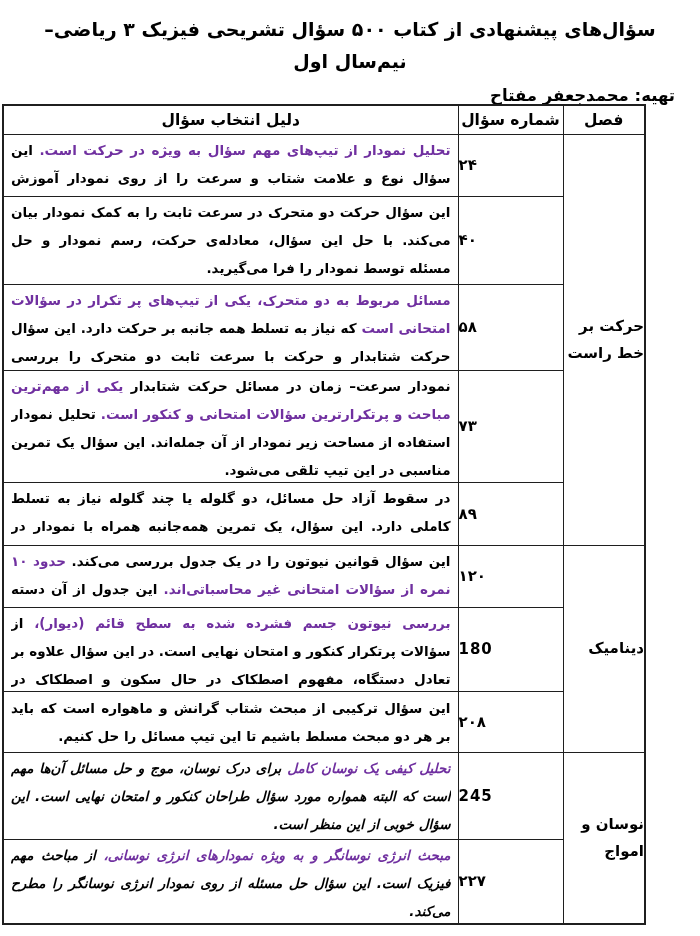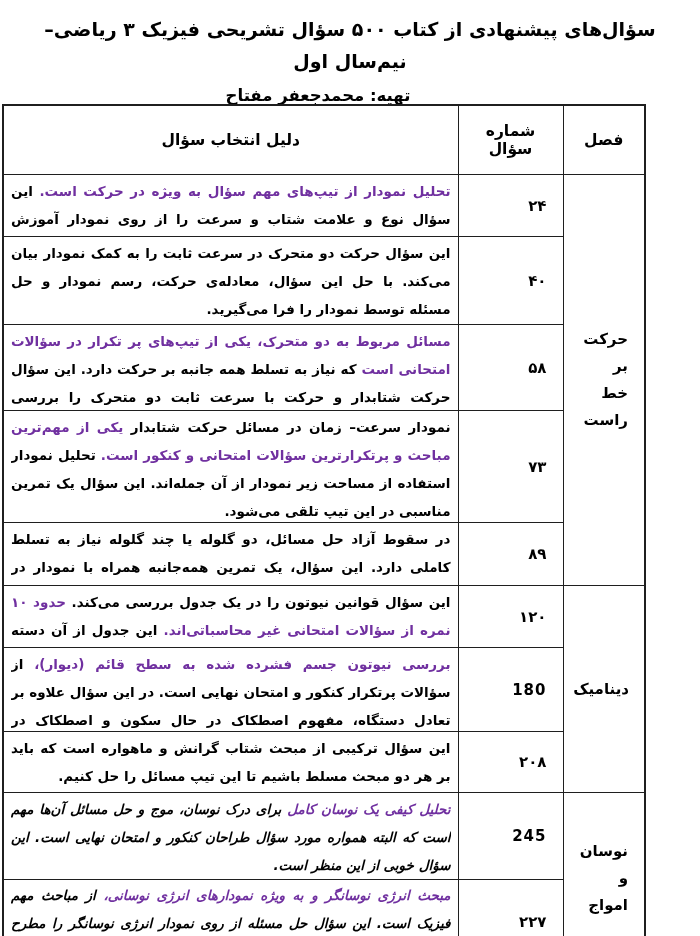--- a/index.html
+++ b/index.html
@@ -12,37 +12,37 @@
   html,body{margin:0;padding:0;}
   body{
     width:700px;height:936px;position:relative;overflow:hidden;
     background:var(--bg);color:var(--ink);
     font-family:"DejaVu Sans",sans-serif;font-weight:bold;direction:rtl;
   }
   .page-title{
     margin:13px 8px 0;font-size:19px;line-height:32px;text-align:center;
   }
   .prepared-by{
-    margin-top:9px;padding-right:64px;font-size:16.5px;text-align:center;
+    margin-top:9px;padding-right:25px;font-size:16.5px;text-align:right;
   }
   .table-wrap{position:absolute;top:104px;left:3px;width:643px;}
   table{
     width:100%;border-collapse:collapse;table-layout:fixed;
     border:2px solid var(--border);
   }
-  th,td{border:1.5px solid var(--border);padding:16px;overflow:hidden;}
+  th,td{border:1.5px solid var(--border);padding:0;overflow:hidden;}
   thead th{height:29px;font-size:15.5px;text-align:center;vertical-align:middle;}
   .col-chapter{width:82px;}
   .col-number{width:105px;}
   .col-reason{width:455px;}
   .chapter-cell{
     text-align:right;vertical-align:middle;font-size:15px;line-height:27px;
     white-space:pre-line;
   }
-  .num-cell{text-align:right;vertical-align:middle;font-size:15px;letter-spacing:1px;}
+  .num-cell{text-align:left;vertical-align:middle;font-size:15px;letter-spacing:1px;}
   .reason-cell{vertical-align:middle;padding:1px 7px;}
   .reason{
     font-size:13.5px;line-height:28px;text-align:justify;overflow:hidden;
   }
   .accent{color:var(--accent);}
 </style>
 </head>
 <body>
 
 <h1 class="page-title">سؤال‌های پیشنهادی از کتاب ۵۰۰ سؤال تشریحی فیزیک ۳ ریاضی– نیم‌سال اول</h1>

